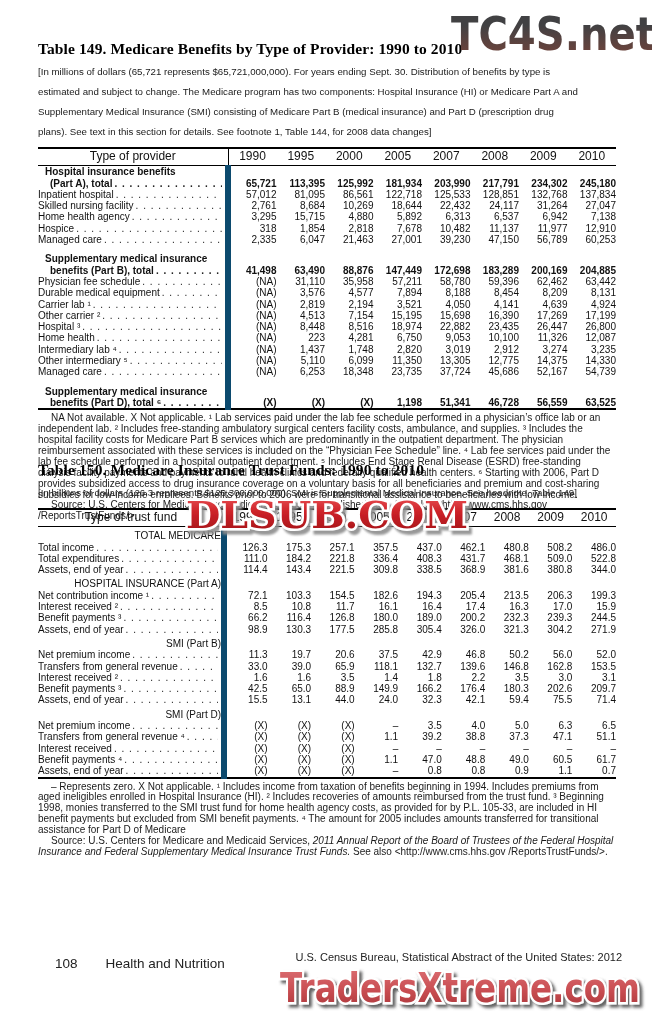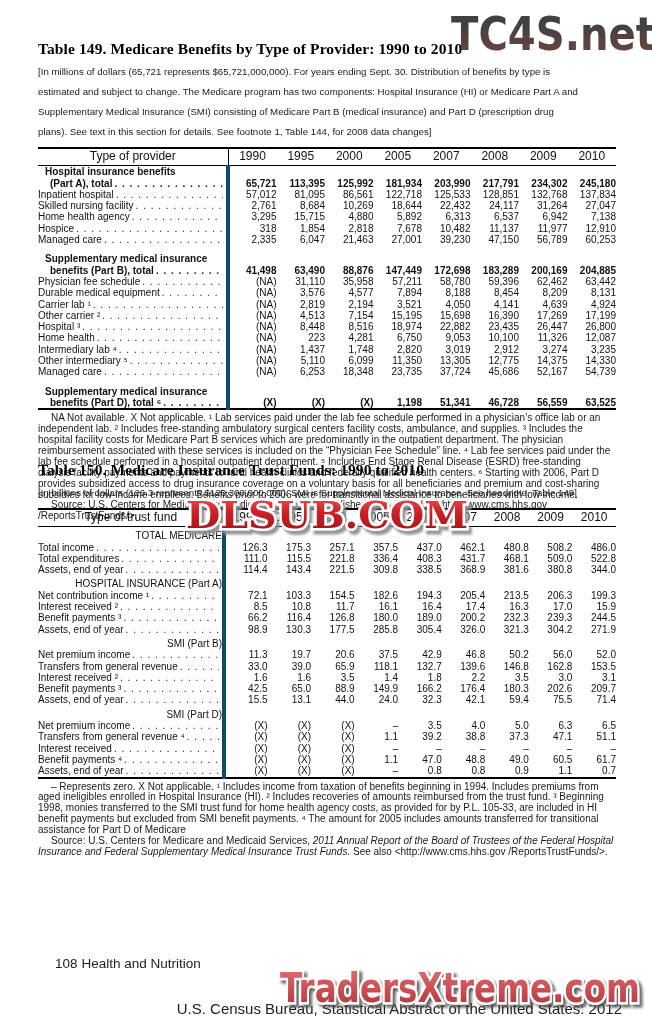--- a/index.html
+++ b/index.html
@@ -27,43 +27,43 @@
   }
   #table149 col.stubcol{width:190px;}
   #table150 col.stubcol{width:186px;}
   table.stat th{
     font-weight:normal;font-size:12px;padding:2px 0 3px 0;
     border-bottom:1px solid #000;
   }
   th.stub-h{text-align:center;border-right:1px solid #000;}
   th.year-h{text-align:center;padding-right:5px;}
   table.stat td{vertical-align:bottom;padding:0;}
-  td.stub{border-right:4px solid #0c4a6e;padding-left:2px;overflow:hidden;}
+  td.stub{border-right:6px solid #0c4a6e;padding-left:2px;overflow:hidden;}
   td.val{text-align:right;padding-right:5px;white-space:nowrap;}
   td.val.bold{font-weight:bold;}
   tr.gap td{padding-top:8px;}
   tr.section td{padding-top:3px;text-align:right;}
   td.sec{text-align:center;padding-right:12px;}
   .g1{font-weight:bold;padding-left:7px;white-space:nowrap;}
   .g2{font-weight:bold;padding-left:12px;}
   .lblrow{display:flex;align-items:baseline;}
   .lbl{white-space:nowrap;}
   .dots{flex:1;overflow:hidden;white-space:nowrap;margin:0 3px 0 2px;color:#222;}
   .dots::after{
     content:". . . . . . . . . . . . . . . . . . . . . . . . . . . . . . . . . . . . . . . . . . . . . . . .";
     letter-spacing:1px;
   }
   
   .notes{margin-top:3px;font-size:10px;line-height:10.9px;color:#1a1a1a;max-width:578px;}
   .notes p{margin:0;text-indent:13px;}
   .ital{font-style:italic;}
   
   #footer-line{position:absolute;left:55px;top:956px;font-size:13.5px;color:#222;}
-  #footer-line .pg{margin-right:4px;}
-  #credit-line{position:absolute;right:30px;top:1000px;font-size:15px;color:#222;}
+  #footer-line .pg{margin-right:28px;}
+  #credit-line{position:absolute;right:30px;top:951px;font-size:11px;color:#222;}
   
   .wm{position:absolute;z-index:5;pointer-events:none;}
   #wm-top{top:4px;left:450px;}
   #wm-mid{top:488px;left:180px;}
   #wm-bot{top:960px;left:274px;}
 </style>
 </head>
 <body>
 
 <div class="page">
@@ -441,21 +441,21 @@
             <td class="val">486.0</td>
           </tr>
           <tr class="item">
             <td class="stub">
               <div class="lblrow">
                 <span class="lbl">Total expenditures</span>
                 <span class="dots"></span>
               </div>
             </td>
             <td class="val">111.0</td>
-            <td class="val">115.5</td>
+            <td class="val">184.2</td>
             <td class="val">221.8</td>
             <td class="val">336.4</td>
             <td class="val">408.3</td>
             <td class="val">431.7</td>
             <td class="val">468.1</td>
             <td class="val">509.0</td>
             <td class="val">522.8</td>
           </tr>
           <tr class="item">
             <td class="stub">

